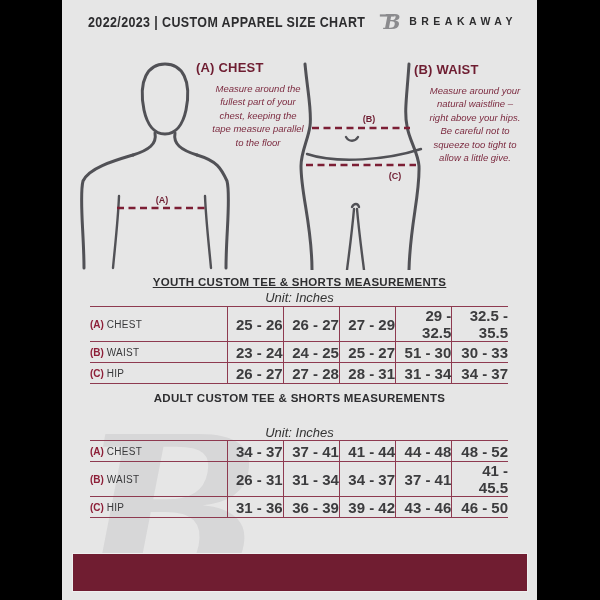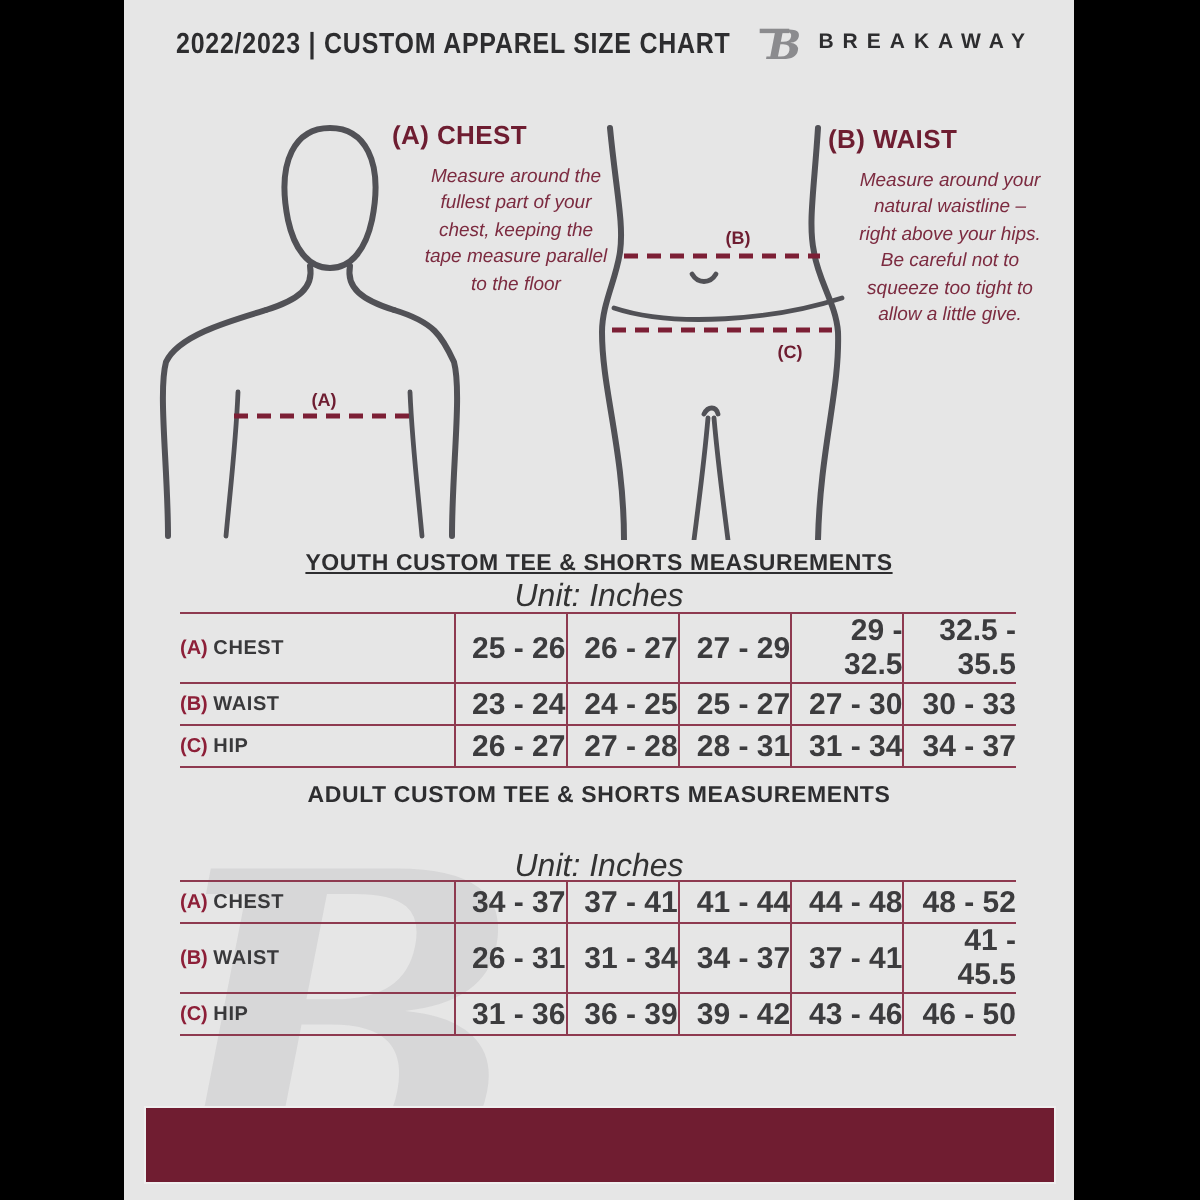--- a/index.html
+++ b/index.html
@@ -42,38 +42,38 @@
   #torso-figure { left:13px;  top:56px; }
   #lower-figure { left:220px; top:60px; }
   .fig-line   { fill:none; stroke:#515156; stroke-width:3; stroke-linecap:round; }
   .fig-thin   { fill:none; stroke:#515156; stroke-width:2.4; stroke-linecap:round; }
   .dash-line  { fill:none; stroke:#7c1f35; stroke-width:2.6; stroke-dasharray:7 4.5; }
   .dash-label { font-family:"Liberation Sans", sans-serif; font-weight:bold; font-size:9px; fill:#6e1d31; }
   
   .table-title { position:absolute; left:0; right:0; text-align:center; z-index:1;
                  font-weight:bold; font-size:11.5px; color:#2e2e30; letter-spacing:0.3px; }
   .table-unit  { position:absolute; left:0; right:0; text-align:center; z-index:1;
-                 font-style:italic; font-size:16px; color:#333; font-weight:500; }
+                 font-style:italic; font-size:13px; color:#333; font-weight:500; }
   #youth-title { top:276px;text-decoration:underline; }  #youth-unit { top:290px; }
   #adult-title { top:392px; }  #adult-unit { top:425px; }
   .size-table { position:absolute; left:28px; width:418px; border-collapse:collapse;
                 table-layout:fixed; z-index:1; background:transparent; }
   #youth-table { top:306px; }
   #adult-table { top:440px; }
   .size-table td { border-top:1.5px solid #8e3a50; border-bottom:1.5px solid #8e3a50;
                    height:21px; padding:0; background:transparent; }
   .size-table td + td { border-left:1.5px solid #8e3a50; }
   .size-table col.label-col { width:137px; }
   .head-row td { height:23px; }
   .cell-size { text-align:center; font-weight:bold; font-size:10px; color:#222; }
   .cell-value { text-align:right; font-weight:bold; font-size:15px; color:#3c3c3e;margin-top:39px; }
   .cell-label-head { font-size:9.5px; color:#39393b; letter-spacing:0.5px; padding-left:13px; }
   .cell-rowlabel { font-size:10px; color:#39393b; padding-left:13px; }
   .row-key { font-weight:bold; color:#8d1f38; }
-  .row-name { font-weight:700; color:#39393b; letter-spacing:0.3px; }
+  .row-name { font-weight:400; color:#39393b; letter-spacing:0.3px; }
   
   .footer-bar {
     position:absolute; left:10px; top:553px; width:456px; height:39px;
     background:#701d31; border:1.5px solid #efefef; z-index:2;
   }
 </style>
 </head>
 <body>
 
 <div class="stage">
@@ -154,21 +154,21 @@
         <td class="cell-value">26 - 27</td>
         <td class="cell-value">27 - 29</td>
         <td class="cell-value">29 - 32.5</td>
         <td class="cell-value">32.5 - 35.5</td>
       </tr>
       <tr>
         <td class="cell-rowlabel"><span class="row-key">(B)</span> <span class="row-name">WAIST</span></td>
         <td class="cell-value">23 - 24</td>
         <td class="cell-value">24 - 25</td>
         <td class="cell-value">25 - 27</td>
-        <td class="cell-value">27 - 30</td>
+        <td class="cell-value">51 - 30</td>
         <td class="cell-value">30 - 33</td>
       </tr>
       <tr>
         <td class="cell-rowlabel"><span class="row-key">(C)</span> <span class="row-name">HIP</span></td>
         <td class="cell-value">26 - 27</td>
         <td class="cell-value">27 - 28</td>
         <td class="cell-value">28 - 31</td>
         <td class="cell-value">31 - 34</td>
         <td class="cell-value">34 - 37</td>
       </tr>

